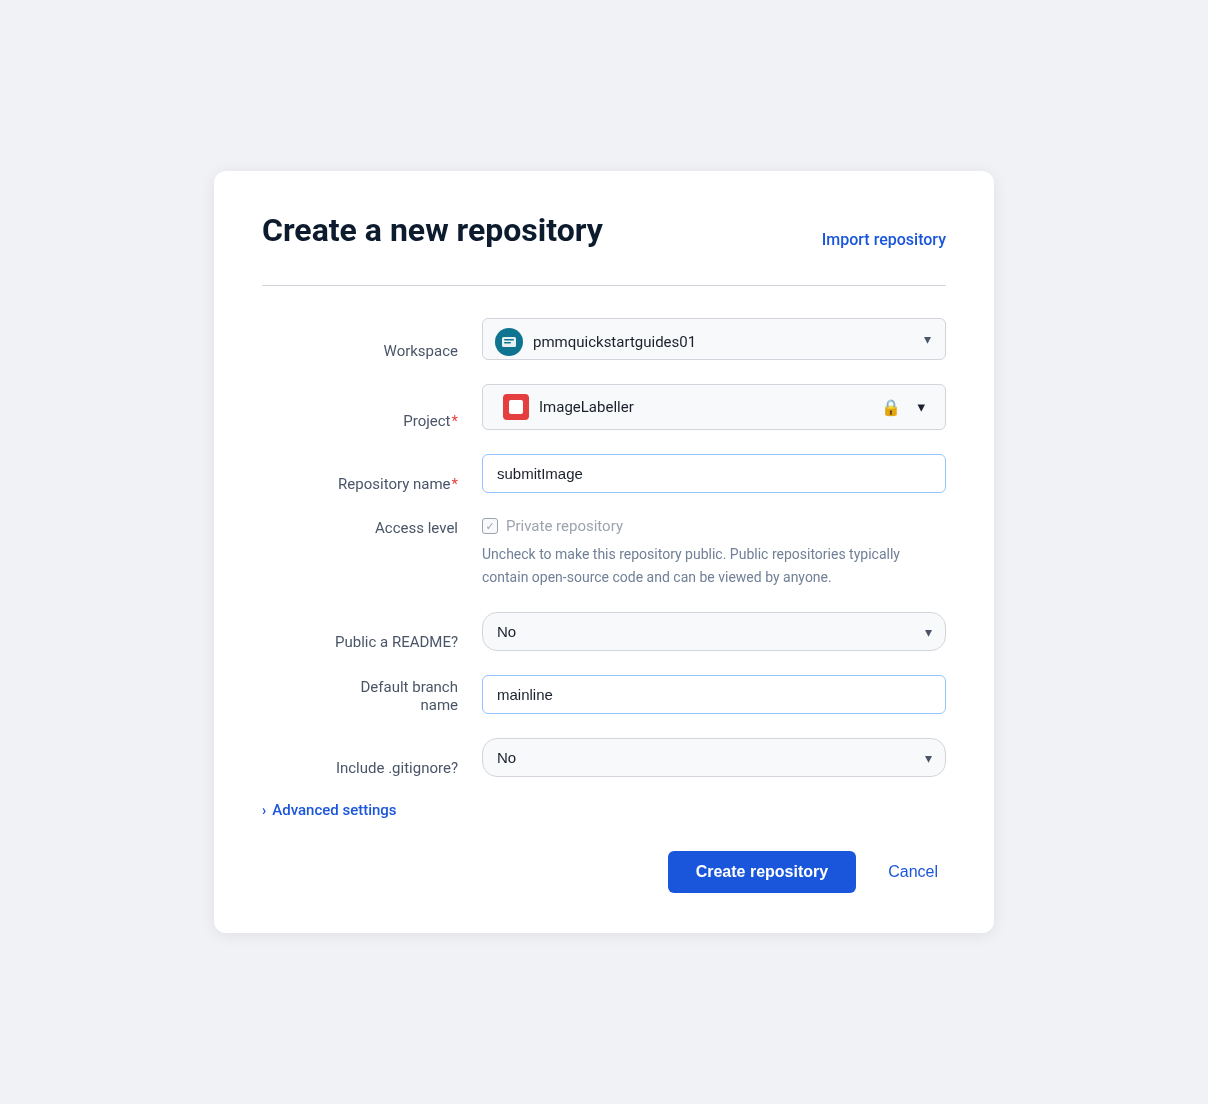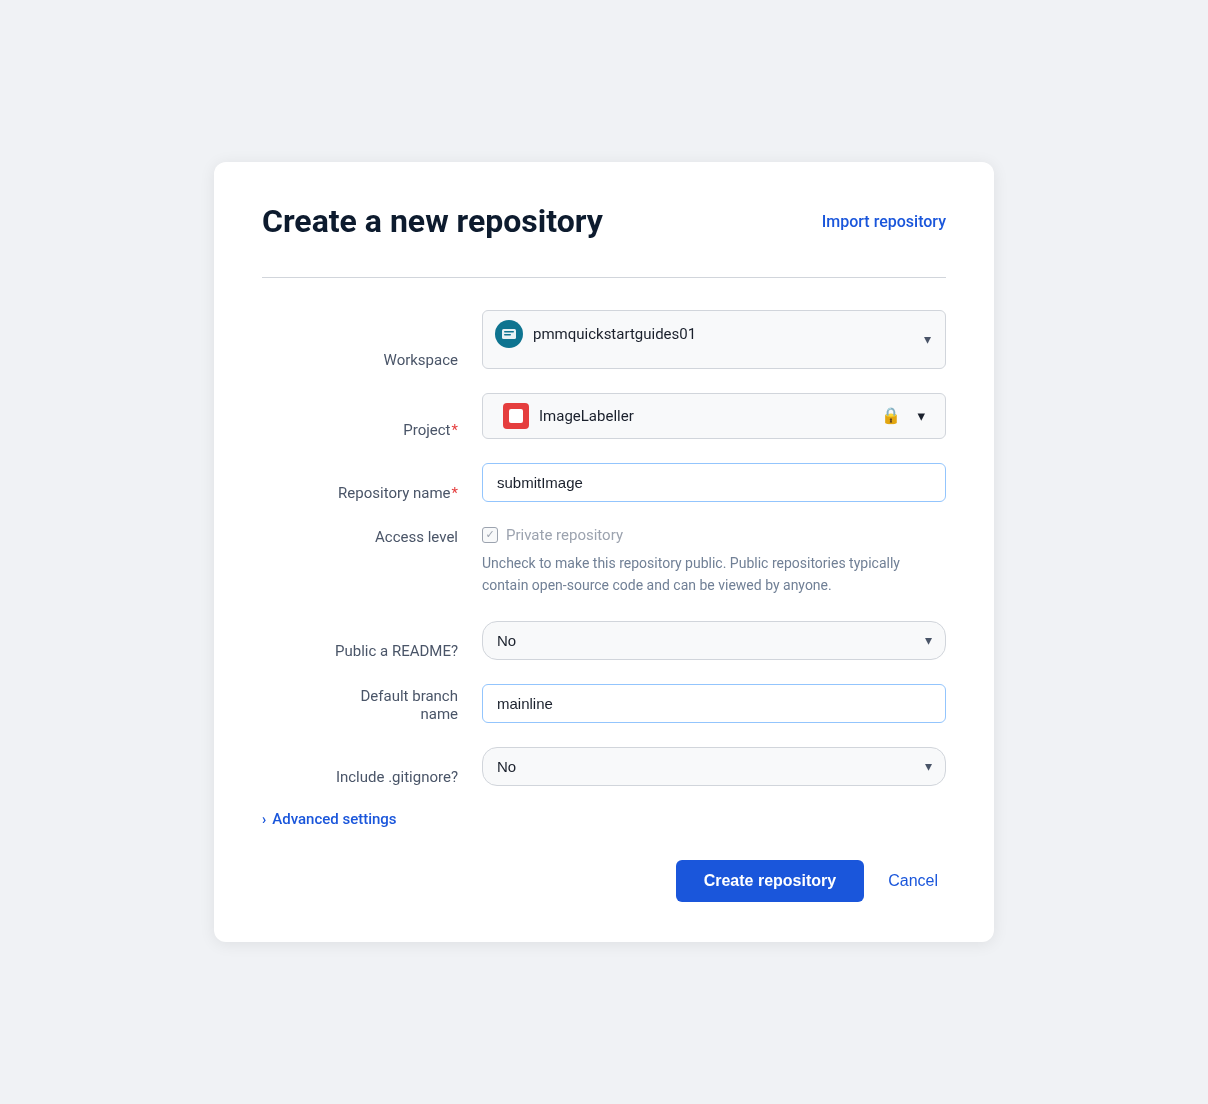--- a/index.html
+++ b/index.html
@@ -21,21 +21,21 @@
       background: #ffffff;
       border-radius: 12px;
       width: 780px;
       padding: 40px 48px 40px 48px;
       box-shadow: 0 2px 16px rgba(0,0,0,0.08);
       position: relative;
     }
 
     .header {
       display: flex;
-      align-items: flex-start;
+      align-items: flex-end;
       justify-content: space-between;
       margin-bottom: 36px;
     }
 
     .page-title {
       font-size: 32px;
       font-weight: 700;
       color: #0d1b2e;
       line-height: 1.2;
     }
@@ -82,21 +82,21 @@
     }
 
     .form-control-wrapper {
       flex: 1;
     }
 
     .workspace-select-inner {
       display: flex;
       align-items: center;
       width: 100%;
-      padding: 9px 40px 20px 12px;
+      padding: 9px 40px 3px 12px;
       border: 1px solid #d1d5db;
       border-radius: 6px;
       background: #f8f9fa;
       font-size: 15px;
       color: #1a202c;
       cursor: pointer;
       position: relative;
     }
 
     .workspace-icon {
@@ -238,21 +238,20 @@
 
     .advanced-settings .chevron-right {
       font-size: 14px;
       font-weight: 700;
     }
 
     .form-actions {
       display: flex;
       align-items: center;
       justify-content: flex-end;
-      gap: 16px;
     }
 
     .btn-create {
       background: #1a56db;
       color: white;
       border: none;
       border-radius: 6px;
       padding: 12px 28px;
       font-size: 16px;
       font-weight: 600;
@@ -260,20 +259,21 @@
     }
 
     .btn-cancel {
       background: transparent;
       color: #1a56db;
       border: none;
       font-size: 16px;
       font-weight: 500;
       cursor: pointer;
       padding: 12px 8px;
+      margin-left: 24px;
     }
 
     .readme-select-wrapper {
       position: relative;
       width: 100%;
     }
 
     .readme-select {
       width: 100%;
       padding: 10px 40px 10px 14px;

